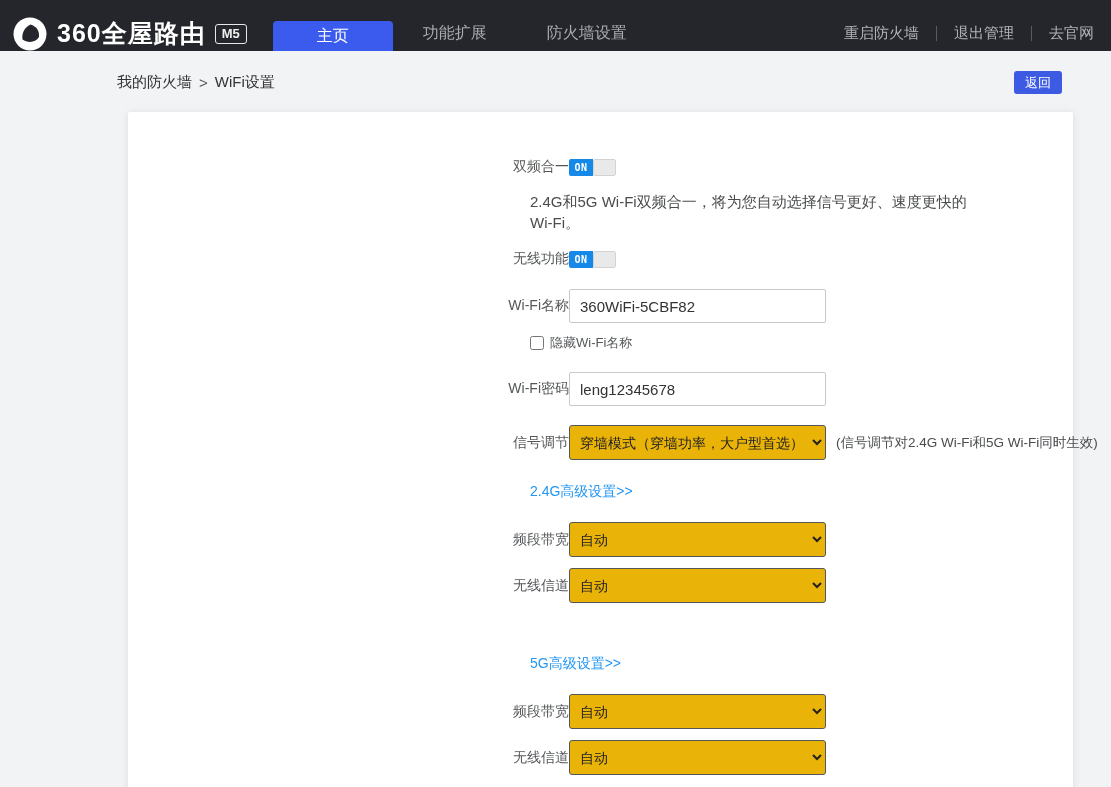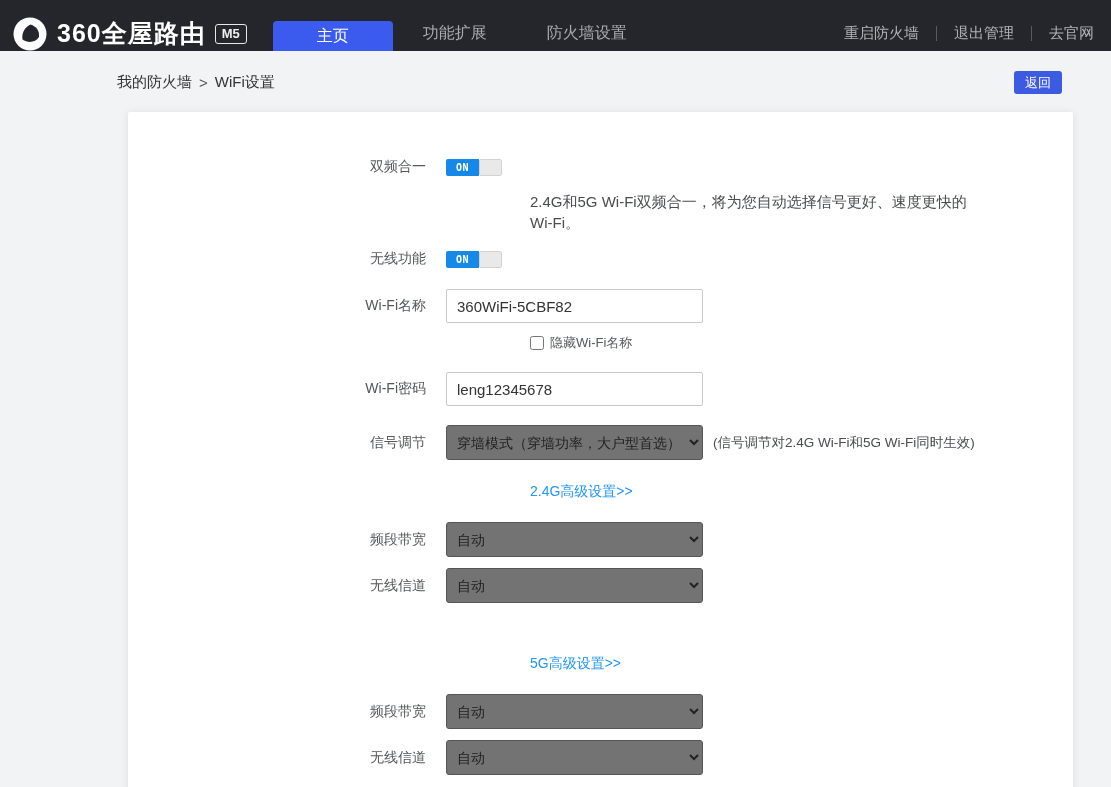--- a/index.html
+++ b/index.html
@@ -118,33 +118,32 @@
     background: #ffffff;
     border-radius: 2px;
     box-shadow: 0 1px 8px rgba(0,0,0,0.09);
     padding: 46px 0 22px 0;
   }
   .frow {
     display: flex;
     align-items: center;
   }
   .flabel {
-    width: 318px;
-    padding-right: 20px;
+    width: 441px;
     text-align: right;
     font-size: 14px;
     color: #555759;
     flex-shrink: 0;
   }
   .indent { margin-left: 402px; }
 
   
   .toggle {
     display: inline-flex;
-    width: 56px;
+    width: 47px;
     height: 17px;
     cursor: pointer;
     border-radius: 2px;
     overflow: hidden;
   }
   .toggle-on-label {
     flex: 1;
     background: #1588e8;
     color: #ffffff;
     font-size: 10px;
@@ -193,21 +192,21 @@
     height: 14px;
     cursor: pointer;
   }
   .check-label { font-size: 13px; color: #55585a; }
 
   select.native-select {
     width: 257px;
     height: 35px;
     border: 1px solid #545658;
     border-radius: 3px;
-    background: #737373;
+    background: #eab308;
     font-size: 14px;
     color: #222;
     padding: 0 6px;
     font-family: "Liberation Sans", "DejaVu Sans", sans-serif;
     cursor: pointer;
   }
   .hint {
     margin-left: 10px;
     font-size: 13.5px;
     color: #4a4c4e;

